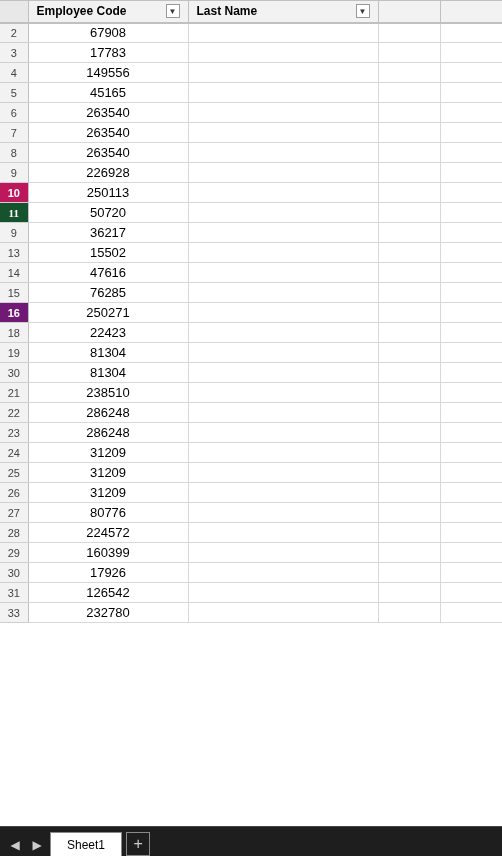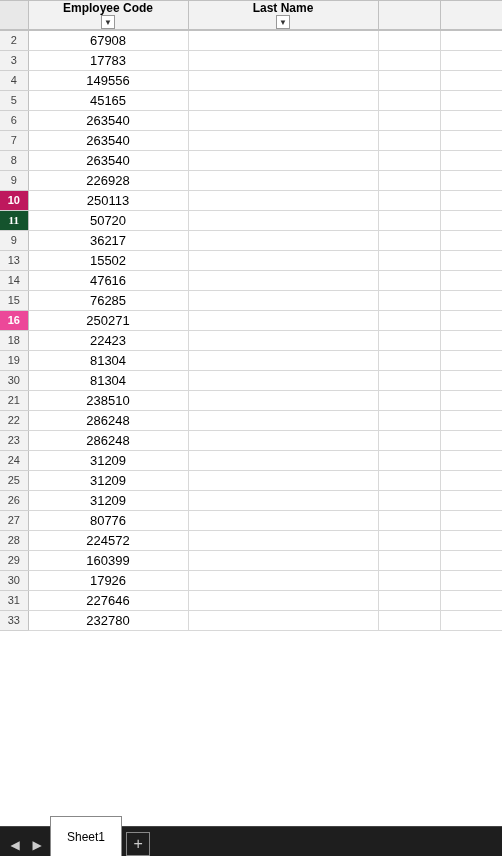--- a/index.html
+++ b/index.html
@@ -98,21 +98,20 @@
 
     
     .col-header-content {
       display: flex;
       align-items: center;
       justify-content: space-between;
       padding: 0 4px;
       font-size: 12px;
       font-weight: 600;
       color: #000;
-      flex-direction: column;
     }
 
     .filter-btn {
       display: inline-flex;
       align-items: center;
       justify-content: center;
       width: 14px;
       height: 14px;
       border: 1px solid #999;
       background: #fff;
@@ -139,21 +138,21 @@
       border: none;
       color: #ccc;
       cursor: pointer;
       font-size: 12px;
       display: flex;
       align-items: center;
       justify-content: center;
     }
 
     .sheet-tab {
-      height: 40px;
+      height: 24px;
       background: #fff;
       border: 1px solid #888;
       border-bottom: none;
       padding: 0 16px;
       font-size: 12px;
       color: #000;
       cursor: pointer;
       display: flex;
       align-items: center;
       margin-left: 2px;
@@ -306,21 +305,21 @@
             <td class="data-cell-empty"></td>
           </tr>
           <tr>
             <td class="row-num-cell">15</td>
             <td class="data-cell-a">76285</td>
             <td class="data-cell-b"></td>
             <td class="data-cell-empty"></td>
             <td class="data-cell-empty"></td>
           </tr>
           <tr class="row-16">
-            <td class="row-num-cell" style="background: #ec4899; color: rgb(255, 255, 255); font-weight: bold;">16</td>
+            <td class="row-num-cell" style="background: #701a75; color: rgb(255, 255, 255); font-weight: bold;">16</td>
             <td class="data-cell-a">250271</td>
             <td class="data-cell-b"></td>
             <td class="data-cell-empty"></td>
             <td class="data-cell-empty"></td>
           </tr>
           <tr>
             <td class="row-num-cell">18</td>
             <td class="data-cell-a">22423</td>
             <td class="data-cell-b"></td>
             <td class="data-cell-empty"></td>
@@ -405,21 +404,21 @@
           </tr>
           <tr>
             <td class="row-num-cell">30</td>
             <td class="data-cell-a">17926</td>
             <td class="data-cell-b"></td>
             <td class="data-cell-empty"></td>
             <td class="data-cell-empty"></td>
           </tr>
           <tr>
             <td class="row-num-cell">31</td>
-            <td class="data-cell-a">227646</td>
+            <td class="data-cell-a">126542</td>
             <td class="data-cell-b"></td>
             <td class="data-cell-empty"></td>
             <td class="data-cell-empty"></td>
           </tr>
           <tr>
             <td class="row-num-cell">33</td>
             <td class="data-cell-a">232780</td>
             <td class="data-cell-b"></td>
             <td class="data-cell-empty"></td>
             <td class="data-cell-empty"></td>

